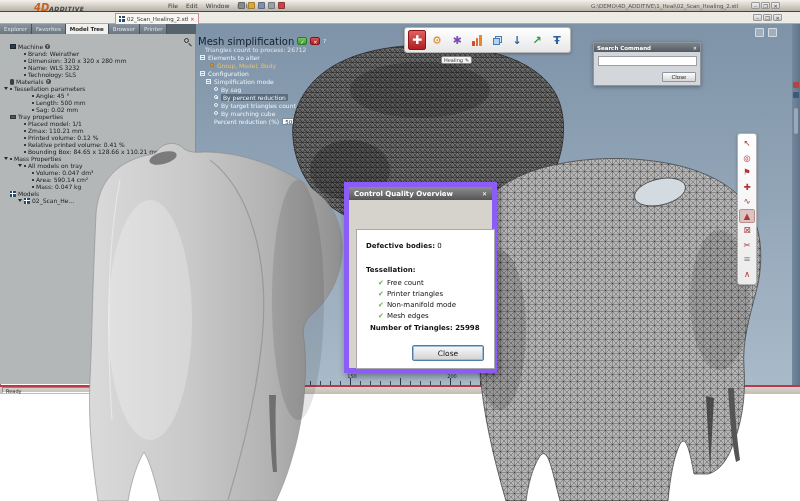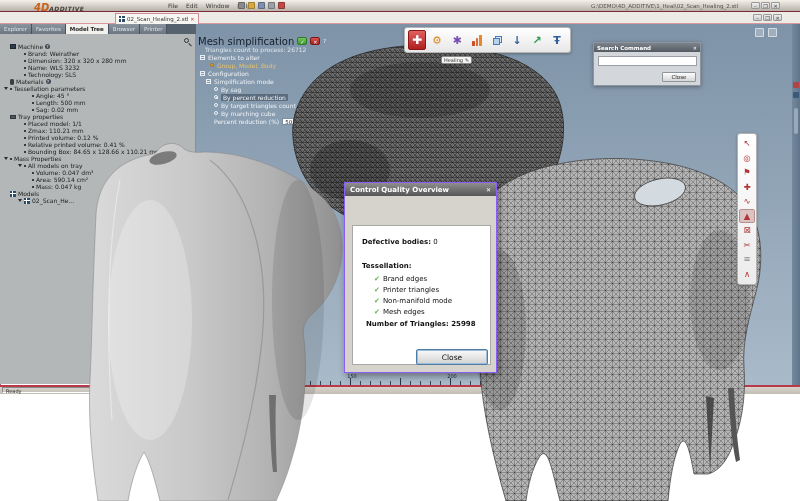--- a/index.html
+++ b/index.html
@@ -132,21 +132,21 @@
   .sp-title b{flex:1;font-size:5.5px;color:#fff;font-weight:bold;}
   .sp-x{font-size:5px;color:#fff;}
   .sp-input{position:absolute;left:4px;top:13px;width:99px;height:10px;border:1px solid #9aa0a6;
     background:#fff;font-size:6px;padding:0 2px;font-family:"DejaVu Sans",sans-serif;}
   .sp-close{position:absolute;right:4px;bottom:3px;width:34px;height:10px;
     background:linear-gradient(#fdfdfd,#d6d6d6);border:1px solid #8f959c;border-radius:1px;
     font-size:5.5px;display:flex;align-items:center;justify-content:center;color:#222;}
 
   
   .dialog{position:absolute;left:344px;top:182px;width:153px;height:191px;z-index:40;
-    background:#d6d3cd;border:1px solid #8b5cf6;box-shadow:2px 3px 7px rgba(0,0,0,.4);}
+    background:#d6d3cd;border:5px solid #8b5cf6;box-shadow:2px 3px 7px rgba(0,0,0,.4);}
   .dlg-title{height:13px;background:linear-gradient(#8e8e8e,#555555);display:flex;align-items:center;padding:0 5px;}
   .dlg-title b{flex:1;font-size:7px;color:#fff;font-weight:bold;}
   .dlg-x{color:#fff;font-size:6px;}
   .dlg-body{position:absolute;left:7px;top:18px;width:139px;height:140px;background:#fff;border:1px solid #a8a8a8;
     padding:12px 9px 0 9px;font-size:7px;color:#111;margin-top:24px;}
   .dlg-row{margin-bottom:3px;}
   .dlg-def{margin-bottom:16px;}
   .chk{display:flex;align-items:center;gap:3px;height:11px;padding-left:12px;}
   .chk i{color:#62b84e;font-style:normal;font-size:7px;font-weight:bold;}
   .dlg-tri{font-weight:bold;margin-top:3px;padding-left:4px;}
@@ -496,21 +496,21 @@
   <div class="dialog">
     <div class="dlg-title">
       <b>Control Quality Overview</b>
       <span class="dlg-x">✕</span>
     </div>
     <div class="dlg-body">
       <div class="dlg-row dlg-def"><b>Defective bodies:</b><span> 0</span></div>
       <div class="dlg-row"><b>Tessellation:</b></div>
       <div class="chk">
           <i>✔</i>
-          <span>Brand edges</span>
+          <span>Free count</span>
         </div>
       <div class="chk">
           <i>✔</i>
           <span>Printer triangles</span>
         </div>
       <div class="chk">
           <i>✔</i>
           <span>Non-manifold mode</span>
         </div>
       <div class="chk">

